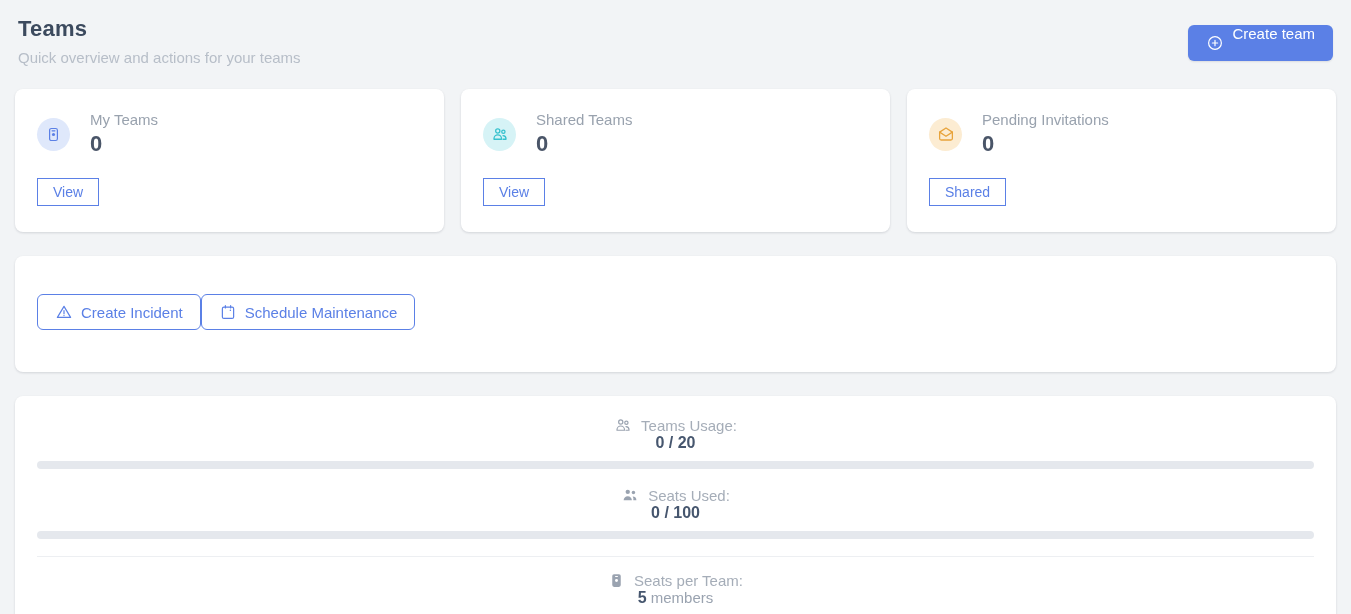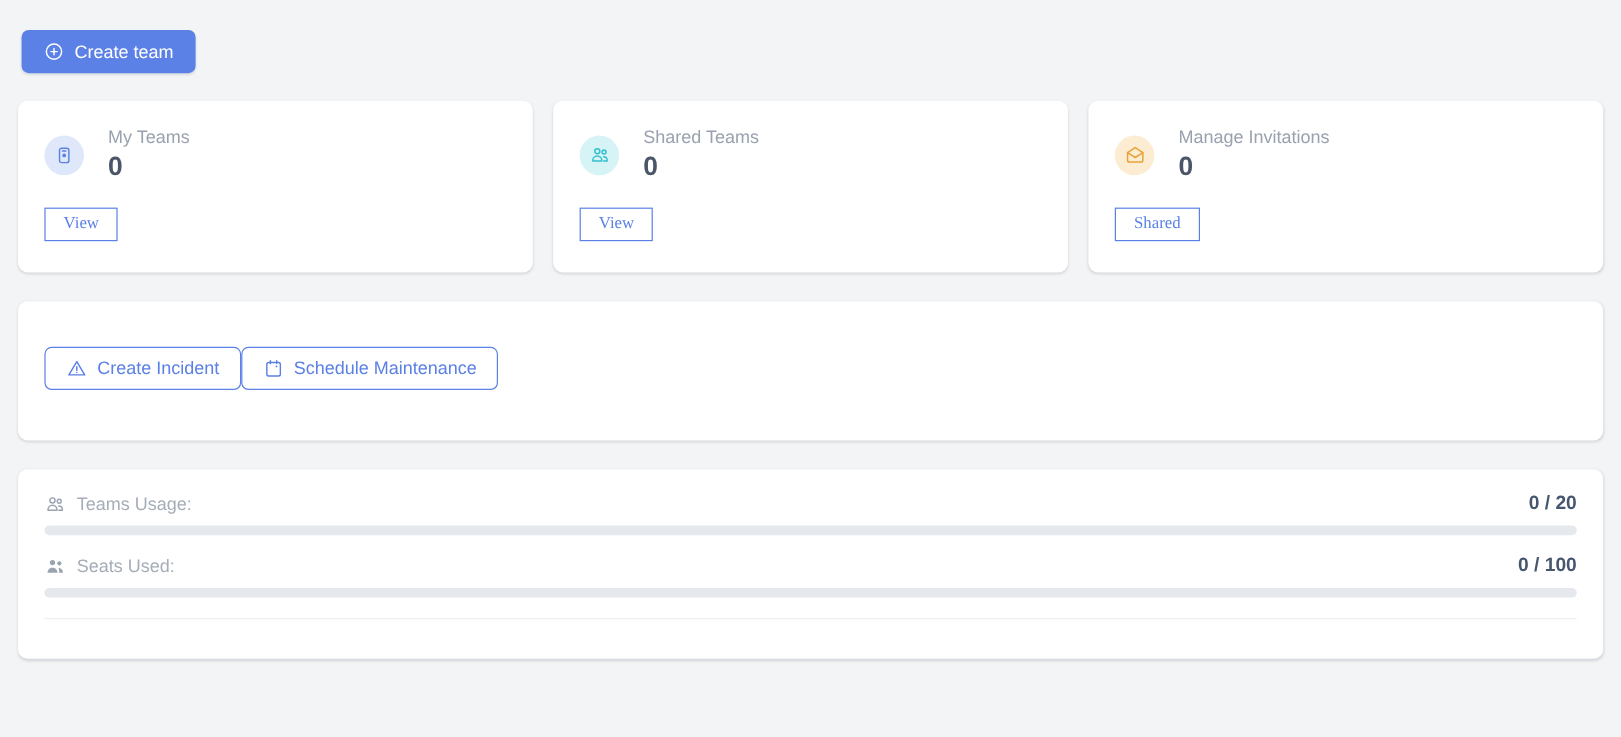--- a/index.html
+++ b/index.html
@@ -12,21 +12,21 @@
     overflow: hidden;
   }
   .icon { display: inline-flex; align-items: center; justify-content: center; flex: 0 0 auto; }
   .icon svg { display: block; }
 
   
   .page-header { display: flex; justify-content: space-between; align-items: flex-start; padding: 2px 3px 0 3px; }
   .page-title { font-size: 22px; font-weight: 700; color: #3c4a5e; letter-spacing: .2px; }
   .page-subtitle { margin-top: 7px; font-size: 15px; color: #b7bec8; }
   .btn-create {
-    display: inline-flex; align-items: center; gap: 8px;
+    display: inline-flex; gap: 8px;
     background: #5b80e6; color: #fff; border: none; border-radius: 6px;
     height: 36px; padding: 0 18px; font-size: 15px; font-family: inherit;
     margin-top: 9px; cursor: pointer;
     box-shadow: 0 1px 2px rgba(16,24,40,.1);
   }
 
   
   .cards-row { display: grid; grid-template-columns: 1fr 1fr 1fr; gap: 17px; margin-top: 23px; }
   .stat-card {
     background: #fff; border-radius: 8px; padding: 22px;
@@ -36,21 +36,21 @@
   .stat-top { display: flex; align-items: center; gap: 20px; }
   .stat-icon { width: 33px; height: 33px; border-radius: 50%; }
   .stat-icon.blue  { background: #dfe8fb; color: #5b80e6; }
   .stat-icon.teal  { background: #d6f3f6; color: #35c1cd; }
   .stat-icon.amber { background: #fcecd2; color: #e8a33b; }
   .stat-label { font-size: 15px; color: #99a2ae; }
   .stat-value { font-size: 22px; font-weight: 700; color: #4a5568; margin-top: 3px; }
   .btn-outline-sm {
     display: inline-block; margin-top: 21px; background: #fff;
     border: 1px solid #5b80e6; color: #5b80e6; border-radius: 0;
-    padding: 5px 15px; font-size: 14px; font-family: Liberation Serif, serif; cursor: pointer;
+    padding: 5px 15px; font-size: 14px; font-family: Liberation Sans, sans-serif; cursor: pointer;
   }
 
   
   .panel {
     background: #fff; border-radius: 8px; margin-top: 24px;
     box-shadow: 0 1px 3px rgba(16,24,40,.09), 0 1px 2px rgba(16,24,40,.05);
   }
 
   
   .quick-panel { padding: 22px; height: 116px; }
@@ -59,36 +59,40 @@
   .btn-action {
     display: inline-flex; align-items: center; gap: 8px;
     background: #fff; border-radius: 6px; padding: 8px 17px;
     font-size: 15px; font-family: inherit; cursor: pointer;
   }
   .btn-action.primary { border: 1px solid #5b80e6; color: #5b80e6; }
   .btn-action.neutral { border: 1px solid #64748b; color: #3f4d63; }
 
   
   .usage-panel { padding: 20px 22px 18px 22px; }
-  .usage-row { display: flex; justify-content: space-between; align-items: center; }
+  .usage-row { display: flex; justify-content: space-between; align-items: center; flex-direction: column; }
   .usage-label { display: inline-flex; align-items: center; gap: 9px; font-size: 15px; color: #a5adb8; }
   .usage-label .icon { color: #9aa3b0; }
   .usage-value { font-size: 16px; font-weight: 700; color: #46566e; }
   .usage-value .unit { font-weight: 400; color: #9aa3b0; font-size: 15px; }
   .progress-track { height: 8px; background: #e5e8ed; border-radius: 4px; margin: 9px 0 17px 0; overflow: hidden; }
   .progress-fill { height: 100%; width: 0%; background: #5b80e6; border-radius: 4px; }
   .usage-divider { border: none; border-top: 1px solid #edeff2; margin: 0 0 15px 0; }
   .usage-note { display: flex; align-items: center; gap: 8px; margin-top: 11px; font-size: 14px; color: #abb3bd; }
   .usage-note .icon { color: #9aa3b0; }
   .billing-link { color: #4a82e6; text-decoration: none; cursor: pointer; }
 </style>
 </head>
 <body>
 
 <div class="page-header">
+  <div>
+    <div class="page-title">Teams</div>
+    <div class="page-subtitle">Quick overview and actions for your teams</div>
+  </div>
   <button class="btn-create">
     <span class="icon">
       <svg width="18" height="18" viewBox="0 0 24 24" fill="none" stroke="currentColor" stroke-width="1.6" stroke-linecap="round">
         <circle cx="12" cy="12" r="8.5"></circle>
           <path d="M12 8.5v7M8.5 12h7"></path>
       </svg>
     </span>
     <span>Create team</span>
   </button>
 </div>
@@ -132,21 +136,21 @@
 
   <div class="stat-card">
     <div class="stat-top">
       <span class="icon stat-icon amber">
         <svg width="18" height="18" viewBox="0 0 24 24" fill="none" stroke="currentColor" stroke-width="1.7" stroke-linecap="round" stroke-linejoin="round">
           <path d="M3.5 9.5 12 4l8.5 5.5V18a2 2 0 0 1-2 2h-13a2 2 0 0 1-2-2z"></path>
             <path d="m3.5 9.5 8.5 5.5 8.5-5.5"></path>
         </svg>
       </span>
       <div>
-        <div class="stat-label">Manage Invitations</div>
+        <div class="stat-label">Pending Invitations</div>
         <div class="stat-value">0</div>
       </div>
     </div>
     <button class="btn-outline-sm">Shared</button>
   </div>
 
 </div>
 
 <div class="panel quick-panel">
   <div class="quick-buttons">
@@ -206,15 +210,28 @@
       <span>Seats Used:</span>
     </span>
     <span class="usage-value">0 / 100</span>
   </div>
   <div class="progress-track">
     <div class="progress-fill"></div>
   </div>
 
   <hr class="usage-divider">
 
+  <div class="usage-row">
+    <span class="usage-label">
+      <span class="icon">
+        <svg width="17" height="17" viewBox="0 0 24 24" fill="currentColor">
+          <path d="M8.5 3h7A2.5 2.5 0 0 1 18 5.5v13A2.5 2.5 0 0 1 15.5 21h-7A2.5 2.5 0 0 1 6 18.5v-13A2.5 2.5 0 0 1 8.5 3z"></path>
+          <circle cx="12" cy="12" r="2.1" fill="#fff"></circle>
+            <rect x="9.8" y="5.6" width="4.4" height="1.5" rx=".7" fill="#fff"></rect>
+        </svg>
+      </span>
+      <span>Seats per Team:</span>
+    </span>
+    <span class="usage-value"><span>5</span><span class="unit"> members</span></span>
+  </div>
 
 
 </div>
 
 </body></html>

